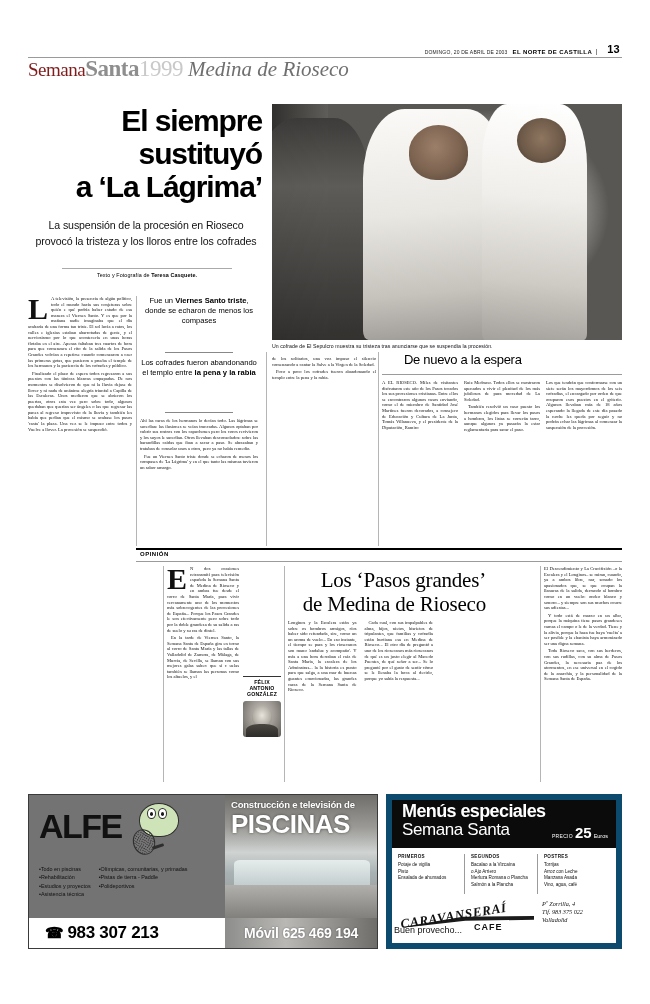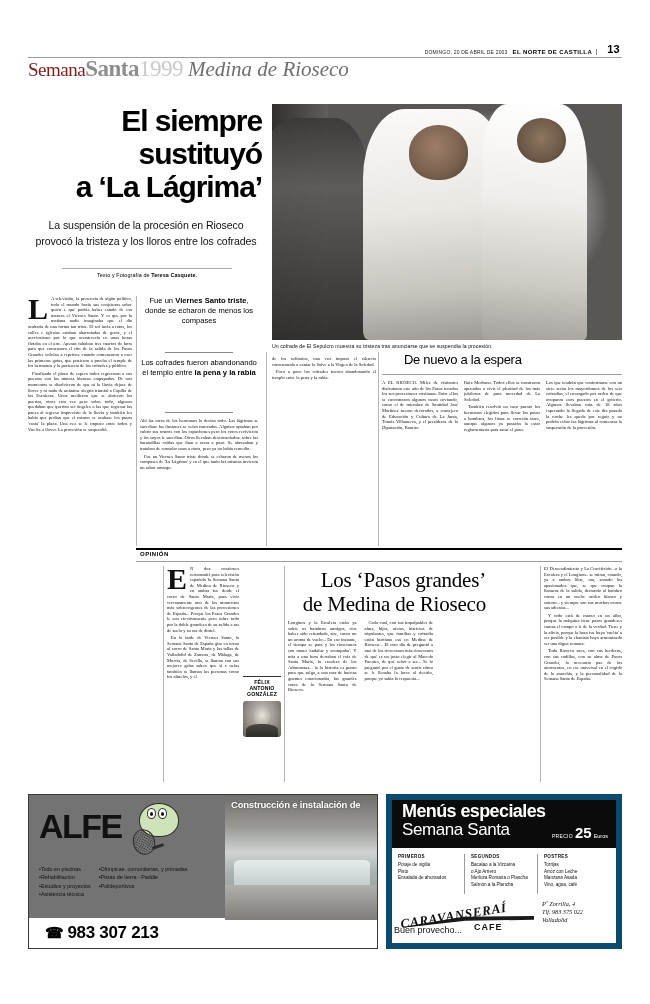--- a/index.html
+++ b/index.html
@@ -450,26 +450,30 @@
         <ul>
           <li>Olímpicas, comunitarias, y primadas</li>
           <li>Pistas de tierra - Paddle</li>
           <li>Polideportivos</li>
         </ul>
       </div>
     </div>
     <div class="alfe-right">
       <div class="pool"></div>
       <div class="deck"></div>
-      <div class="alfe-right-t1">Construcción e instalación de</div>
+      <div class="alfe-right-t1">Construcción e televisión de</div>
+      <div class="alfe-right-t2">PISCINAS</div>
     </div>
     <div class="alfe-phonebar">
       <div class="alfe-phone">
         <span class="phone-icon">☎</span>
         <span>983 307 213</span>
+      </div>
+      <div class="alfe-mobile">
+        <span>Móvil</span>&nbsp;<span>625 469 194</span>
       </div>
     </div>
   </div>
 
   <div class="ad-menu">
     <div class="menu-top">
       <div class="menu-t1">Menús especiales</div>
       <div class="menu-t2">Semana Santa</div>
       <div class="menu-price">
         <span class="mp-label">PRECIO</span>

